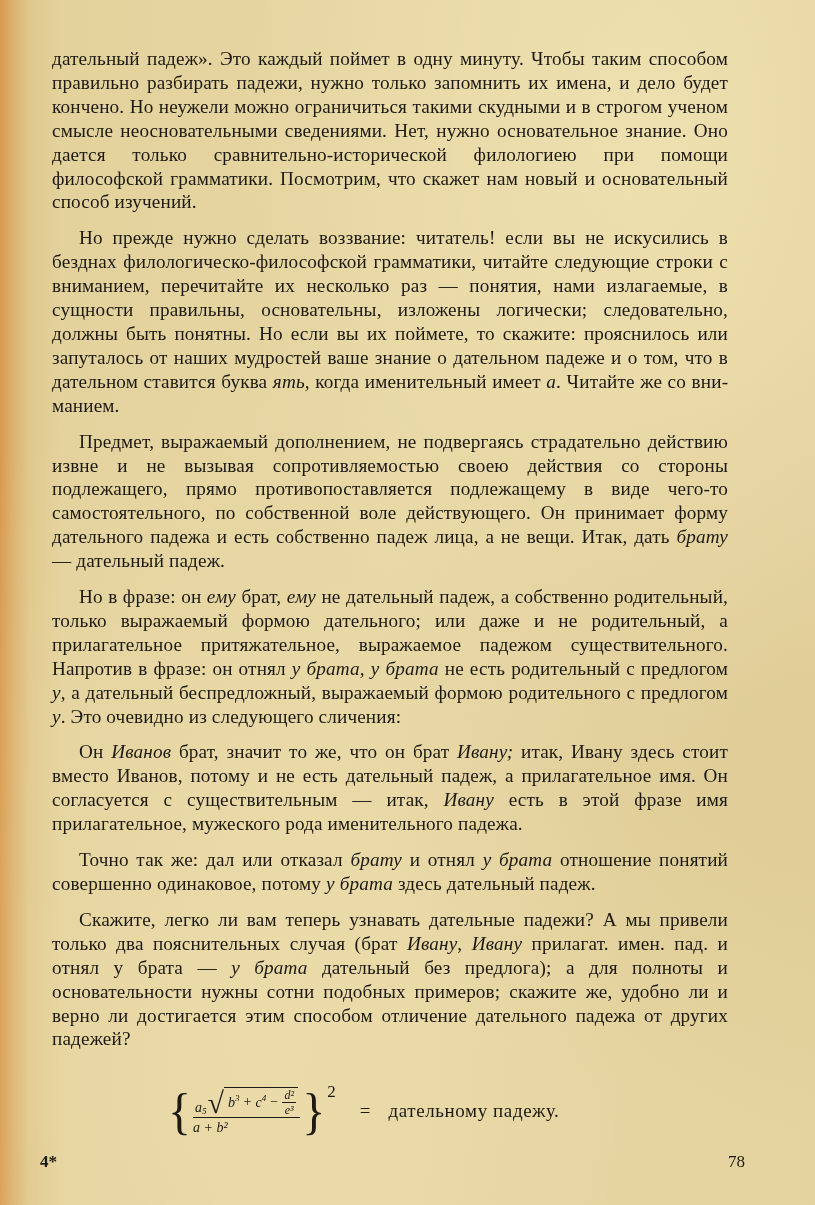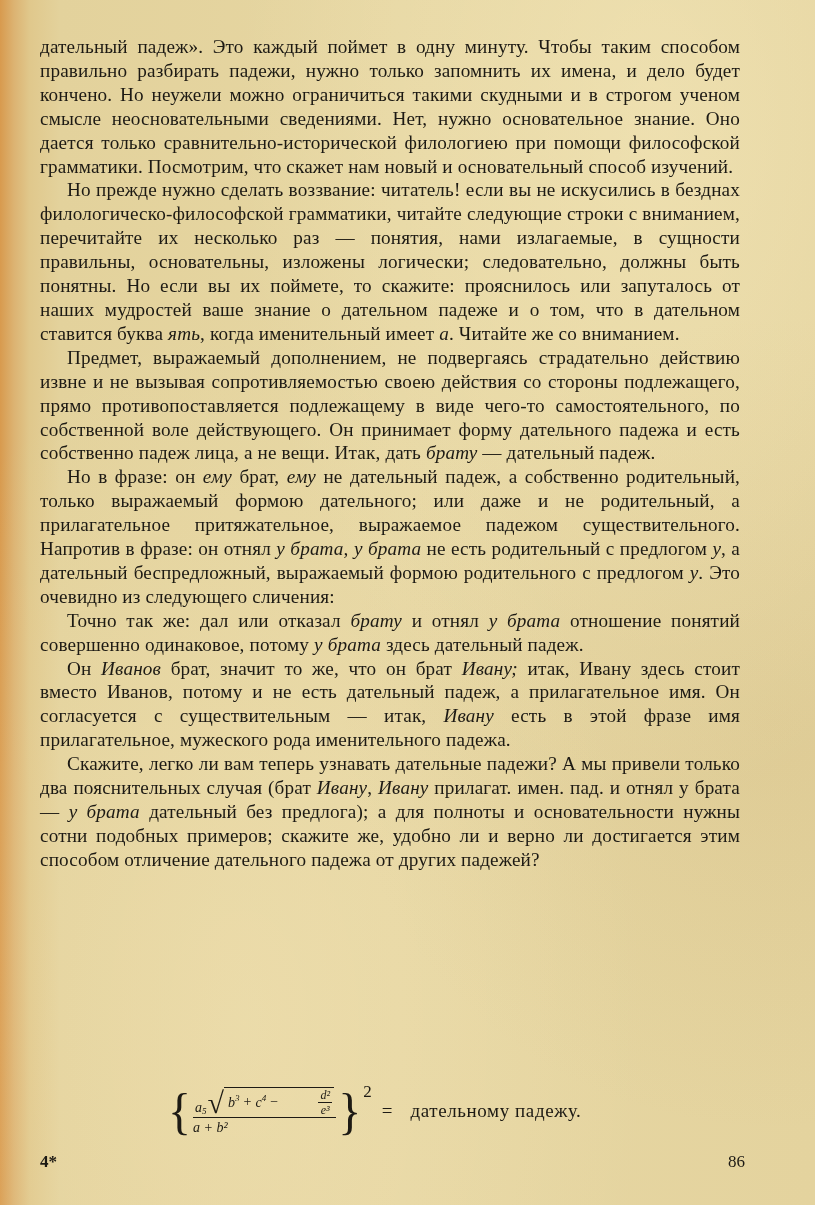--- a/index.html
+++ b/index.html
@@ -27,21 +27,21 @@
     .text-block {
       position: absolute;
       left: 40px;
       top: 35px;
       width: 700px;
       font-size: 19.2px;
       line-height: 23.9px;
       letter-spacing: 0.15px;
     }
     .para {
-      margin: 0;
+      margin: 12px;
       text-align: justify;
       text-indent: 27px;
       hyphens: manual;
     }
     .para.no-indent {
       text-indent: 0;
     }
     .para em, .para i {
       font-style: italic;
       font-family: Liberation Serif, serif;
@@ -86,21 +86,20 @@
       display: inline-flex;
       align-items: center;
       gap: 4px;
     }
     .f-small-frac {
       display: inline-flex;
       flex-direction: column;
       align-items: center;
       font-size: 12px;
       line-height: 12px;
-      margin-left: 36px;
     }
     .f-small-frac .line {
       width: 14px;
       border-top: 1px solid #1d1a14;
       margin: 1px 0;
     }
     .f-den {
       border-top: 1.3px solid #1d1a14;
       width: 100%;
       text-align: left;
@@ -108,21 +107,21 @@
       font-size: 14px;
       padding-top: 2px;
     }
     .f-exp {
       align-self: flex-start;
       font-size: 17px;
       margin-left: 2px;
       margin-top: 2px;
     }
     .f-eq {
-      margin-left: 10px;
+      margin-left: 24px;
       font-size: 19px;
       letter-spacing: 0.6px;
     }
     sup { font-size: 0.65em; }
     .footer-left {
       position: absolute;
       left: 40px;
       top: 1152px;
       font-size: 17px;
       font-weight: bold;
@@ -137,22 +136,22 @@
 </head>
 <body>
 
 <div class="page-stain"></div>
 
 <div class="text-block" id="text-block">
     <p class="para no-indent"><span>дательный падеж». Это каждый поймет в одну минуту. Чтобы таким способом правильно разбирать падежи, нужно только запомнить их имена, и дело будет кончено. Но неужели можно ограничиться та­кими скудными и в строгом ученом смысле неосновательными све­дениями. Нет, нужно основательное знание. Оно дается только срав­нительно-исторической филологиею при помощи философской грам­матики. Посмотрим, что скажет нам новый и основательный способ изучений.</span></p>
     <p class="para"><span>Но прежде нужно сделать воззвание: читатель! если вы не иску­сились в безднах филологическо-философской грамматики, читайте следующие строки с вниманием, перечитайте их несколько раз — по­нятия, нами излагаемые, в сущности правильны, основательны, изло­жены логически; следовательно, должны быть понятны. Но если вы их поймете, то скажите: прояснилось или запуталось от наших муд­ростей ваше знание о дательном падеже и о том, что в дательном ставится буква </span><em>ять</em><span>, когда именительный имеет </span><em>а</em><span>. Читайте же со вни­манием.</span></p>
     <p class="para"><span>Предмет, выражаемый дополнением, не подвергаясь страдательно действию извне и не вызывая сопротивляемостью своею действия со стороны подлежащего, прямо противопоставляется подлежащему в виде чего-то самостоятельного, по собственной воле действующего. Он принимает форму дательного падежа и есть собственно падеж лица, а не вещи. Итак, дать </span><em>брату</em><span> — дательный падеж.</span></p>
     <p class="para"><span>Но в фразе: он </span><em>ему</em><span> брат, </span><em>ему</em><span> не дательный падеж, а собственно родительный, только выражаемый формою дательного; или даже и не родительный, а прилагательное притяжательное, выражаемое па­дежом существительного. Напротив в фразе: он отнял </span><em>у брата, у брата</em><span> не есть родительный с предлогом </span><em>у</em><span>, а дательный беспредлож­ный, выражаемый формою родительного с предлогом </span><em>у</em><span>. Это очевид­но из следующего сличения:</span></p>
+    <p class="para"><span>Он </span><em>Иванов</em><span> брат, значит то же, что он брат </span><em>Ивану;</em><span> итак, Ивану здесь стоит вместо Иванов, потому и не есть дательный падеж, а прилагательное имя. Он согласуется с существительным — итак, </span><em>Ивану</em><span> есть в этой фразе имя прилагательное, мужеского рода име­нительного падежа.</span></p>
     <p class="para"><span>Точно так же: дал или отказал </span><em>брату</em><span> и отнял </span><em>у брата</em><span> отношение понятий совершенно одинаковое, потому </span><em>у брата</em><span> здесь дательный падеж.</span></p>
-    <p class="para"><span>Он </span><em>Иванов</em><span> брат, значит то же, что он брат </span><em>Ивану;</em><span> итак, Ивану здесь стоит вместо Иванов, потому и не есть дательный падеж, а прилагательное имя. Он согласуется с существительным — итак, </span><em>Ивану</em><span> есть в этой фразе имя прилагательное, мужеского рода име­нительного падежа.</span></p>
     <p class="para"><span>Скажите, легко ли вам теперь узнавать дательные падежи? А мы привели только два пояснительных случая (брат </span><em>Ивану</em><span>, </span><em>Ивану</em><span> при­лагат. имен. пад. и отнял у брата — </span><em>у брата</em><span> дательный без пред­лога); а для полноты и основательности нужны сотни подобных при­меров; скажите же, удобно ли и верно ли достигается этим способом отличение дательного падежа от других падежей?</span></p>
   </div>
 
 <div class="formula">
   <span class="f-brace">{</span>
   <span class="f-frac">
     <span class="f-num">
       <span>a</span>
         <sup>5</sup>
       <span class="f-rad">√</span>
@@ -172,13 +171,13 @@
   </span>
   <span class="f-brace">}</span>
   <span class="f-exp">2</span>
   <span class="f-eq">
     <span>=</span>
     <span style="margin-left:12px">дательному падежу.</span>
   </span>
 </div>
 
 <div class="footer-left">4*</div>
-<div class="footer-right">86</div>
+<div class="footer-right">78</div>
 
 </body></html>

